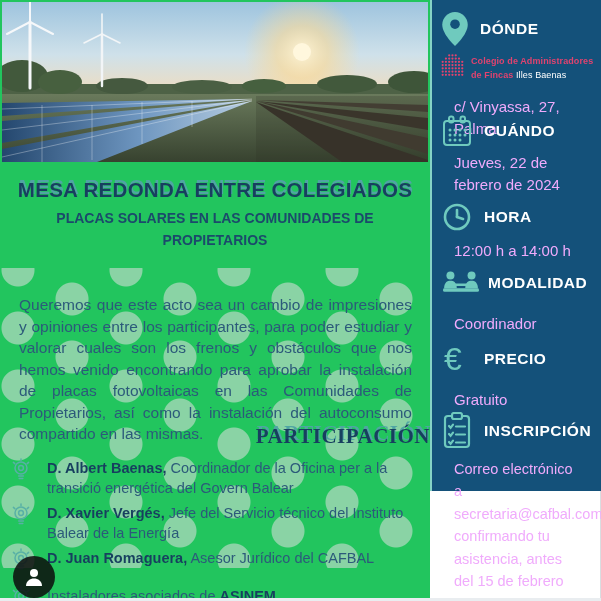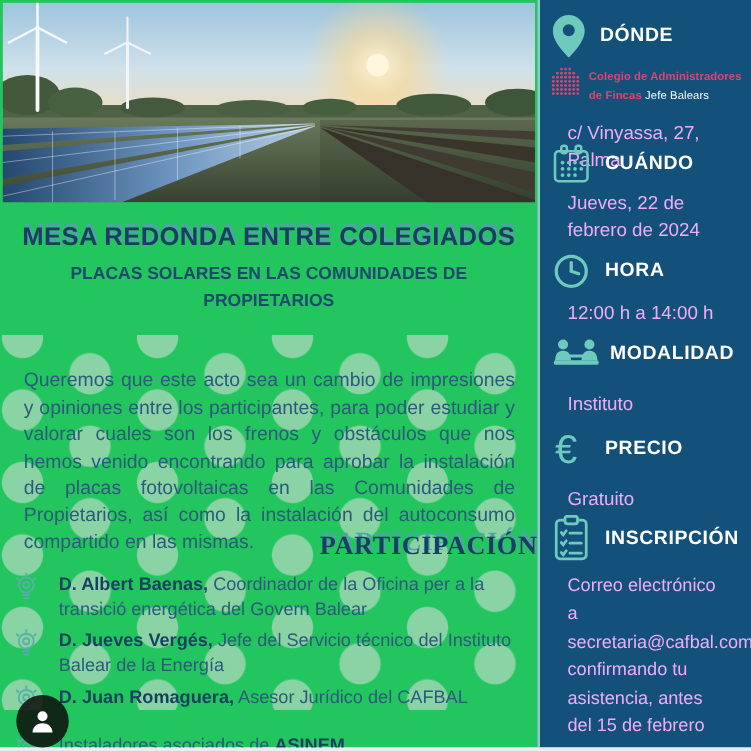--- a/index.html
+++ b/index.html
@@ -32,21 +32,21 @@
   .participant{display:flex;gap:16px;font-size:14.5px;color:#2c5a7a;line-height:1.38;
         margin-bottom:5px;}
   .participant.last{margin-top:9px;}
   .bulb{flex:0 0 20px;margin-top:0;}
   .p-bold{font-weight:bold;color:#173f5f;}
   .tag-badge{position:absolute;left:13px;top:556px;width:42px;height:42px;border-radius:50%;
         background:rgba(12,12,12,.85);display:flex;align-items:center;justify-content:center;
         z-index:5;cursor:pointer;}
 
   
-  .right{position:absolute;left:430px;top:0;width:171px;height:598px;background:#14517a;
+  .right{position:absolute;left:430px;top:0;width:171px;height:491px;background:#14517a;
         border-left:2px solid #86d3c6;box-sizing:border-box;color:#fff;text-decoration:underline;}
   .sb-row{position:absolute;left:10px;right:4px;display:flex;align-items:center;gap:12px;}
   .sb-icon{flex:0 0 auto;display:flex;align-items:center;justify-content:center;}
   .sb-label{font-size:15.5px;font-weight:bold;letter-spacing:.5px;color:#ffffff;}
   .sb-value{position:absolute;left:10px;right:20px;font-size:15px;color:#f0abfc;line-height:1.45;margin-left:12px;}
   .sb-email{font-size:14.5px;line-height:1.55;}
   .sb-logo{position:absolute;left:6px;right:2px;display:flex;align-items:center;gap:5px;}
   .logo-text{font-size:9px;line-height:1.6;letter-spacing:.1px;}
   .logo-crimson{color:#e0436f;font-weight:bold;margin-top:12px;}
   .logo-white{color:#ffffff;}
@@ -165,21 +165,21 @@
           <svg width="20" height="24" viewBox="0 0 20 24" fill="none" stroke="#58b0a6" stroke-width="1.5" stroke-linecap="round">
             <circle cx="10" cy="10" r="6"></circle>
               <circle cx="10" cy="10" r="2.4"></circle>
             <line x1="7.6" y1="18" x2="12.4" y2="18"></line>
               <line x1="8.2" y1="20.6" x2="11.8" y2="20.6"></line>
             <line x1="2.4" y1="4.4" x2="3.8" y2="5.6"></line>
               <line x1="17.6" y1="4.4" x2="16.2" y2="5.6"></line>
             <line x1="10" y1="1" x2="10" y2="2.6"></line>
           </svg>
         </span>
-        <span><span class="p-bold">D. Jueves Vergés,</span><span> Jefe del Servicio técnico del Instituto Balear de la Energía</span></span>
+        <span><span class="p-bold">D. Xavier Vergés,</span><span> Jefe del Servicio técnico del Instituto Balear de la Energía</span></span>
       </div>
 
       <div class="participant">
         <span class="bulb">
           <svg width="20" height="24" viewBox="0 0 20 24" fill="none" stroke="#58b0a6" stroke-width="1.5" stroke-linecap="round">
             <circle cx="10" cy="10" r="6"></circle>
               <circle cx="10" cy="10" r="2.4"></circle>
             <line x1="7.6" y1="18" x2="12.4" y2="18"></line>
               <line x1="8.2" y1="20.6" x2="11.8" y2="20.6"></line>
             <line x1="2.4" y1="4.4" x2="3.8" y2="5.6"></line>
@@ -269,21 +269,21 @@
             <circle cx="8.5" cy="24.5" r="1.2"></circle>
             <circle cx="12" cy="24.5" r="1.2"></circle>
             <circle cx="15.5" cy="24.5" r="1.2"></circle>
             <circle cx="19" cy="24.5" r="1.2"></circle>
             <circle cx="22.5" cy="24.5" r="1.2"></circle>
             <circle cx="26" cy="24.5" r="1.2"></circle>
         </svg>
       </span>
       <span class="logo-text">
         <span class="logo-crimson">Colegio de Administradores</span><br>
-        <span class="logo-crimson">de Fincas</span><span class="logo-white"> Jefe Balears</span>
+        <span class="logo-crimson">de Fincas</span><span class="logo-white"> Illes Baenas</span>
       </span>
     </div>
 
     <div class="sb-value" style="top:96px">c/ Vinyassa, 27, Palma</div>
 
     <div class="sb-row" style="top:115px">
       <span class="sb-icon">
         <svg width="30" height="32" viewBox="0 0 30 32" fill="none" stroke="#6fcabe" stroke-width="2">
           <rect x="2" y="6" width="26" height="24" rx="3"></rect>
           <rect x="7" y="1.5" width="4.5" height="6" rx="2"></rect>
@@ -325,21 +325,21 @@
           <circle cx="8" cy="5" r="3.8"></circle>
           <path d="M2 17 C2 11.5 5 9.8 8 9.8 S14 11.5 14 17 Z"></path>
           <circle cx="28" cy="5" r="3.8"></circle>
           <path d="M22 17 C22 11.5 25 9.8 28 9.8 S34 11.5 34 17 Z"></path>
           <rect x="10" y="12.5" width="16" height="2.4" rx="1.2"></rect>
           <rect x="1" y="17" width="34" height="3.4" rx="1.4"></rect>
         </svg>
       </span>
       <span class="sb-label">MODALIDAD</span>
     </div>
-    <div class="sb-value" style="top:313px">Instituto</div>
+    <div class="sb-value" style="top:313px">Coordinador</div>
 
     <div class="sb-row" style="top:342px">
       <span class="sb-icon">
         <svg width="30" height="34" viewBox="0 0 30 34">
           <text x="2" y="28" font-size="32" font-family="Liberation Sans, sans-serif" fill="#6fcabe">€</text>
         </svg>
       </span>
       <span class="sb-label">PRECIO</span>
     </div>
     <div class="sb-value" style="top:389px">Gratuito</div>

